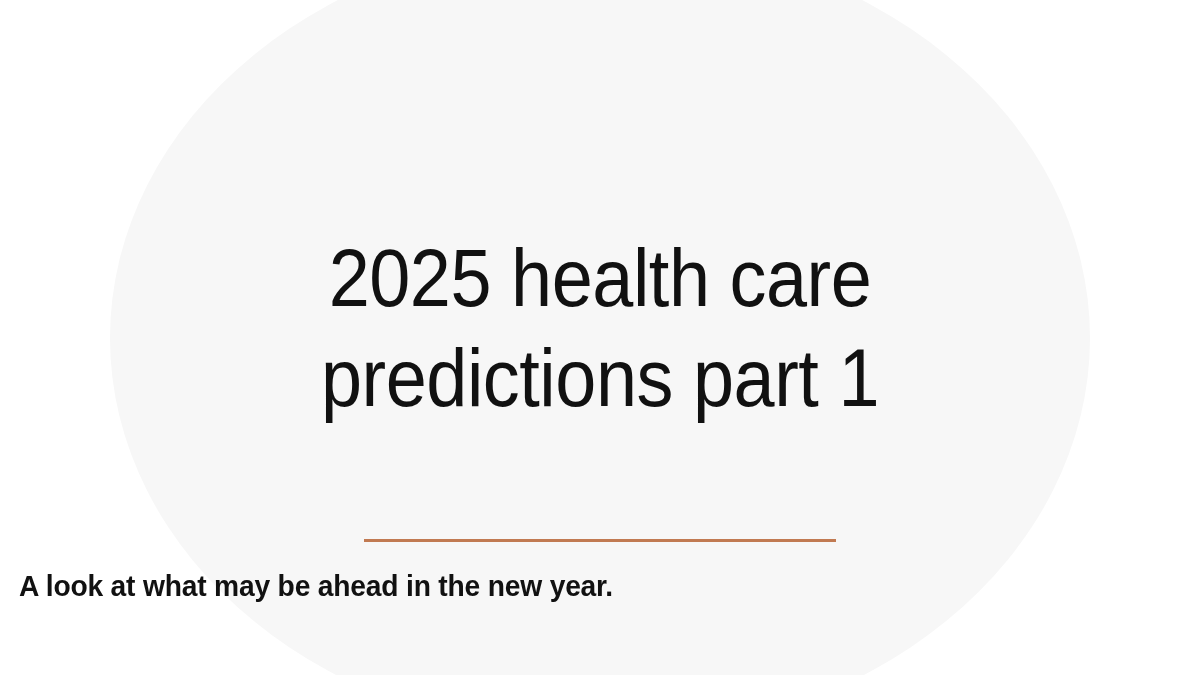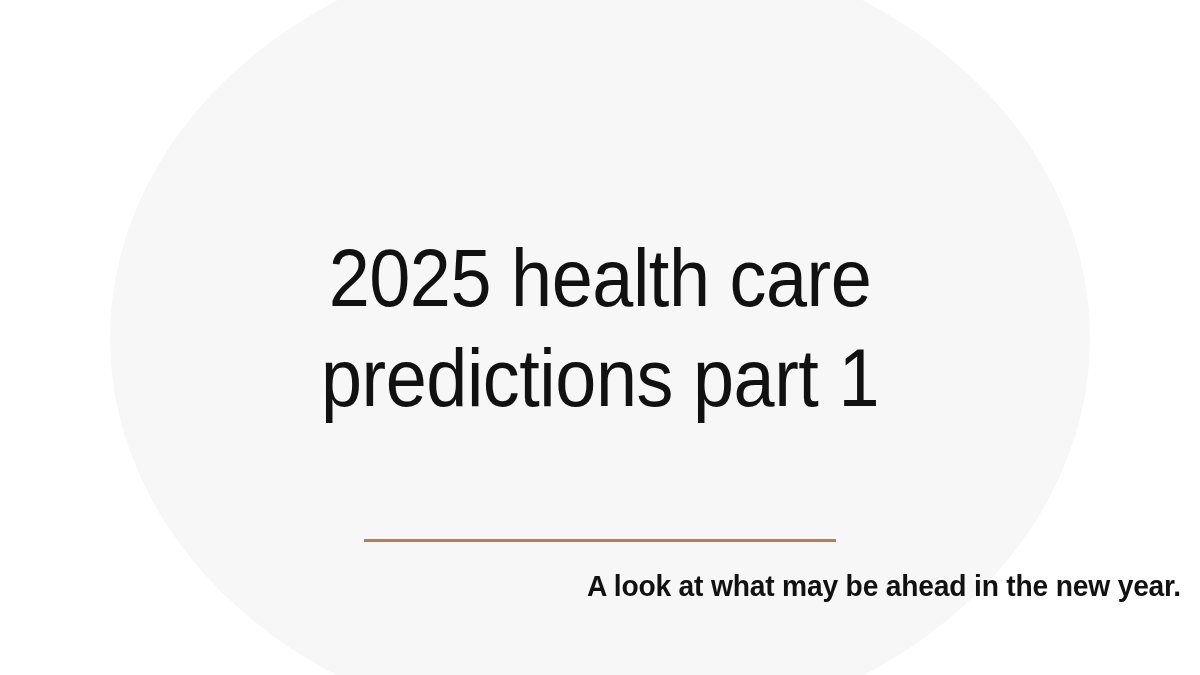--- a/index.html
+++ b/index.html
@@ -76,21 +76,21 @@
     width: 472px;
     height: 3px;
     background: var(--accent, #c17a52);
   }
 
   #subtitle-wrap {
     position: absolute;
     left: 0;
     right: 0;
     top: 566px;
-    text-align: right;
+    text-align: left;
   }
 
   #subtitle {
     display: inline-block;
     color: var(--subtitle-color, #111111);
     font-family: "Liberation Sans", sans-serif;
     font-size: 30px;
     line-height: 40px;
     font-weight: 700;
     letter-spacing: -0.2px;

